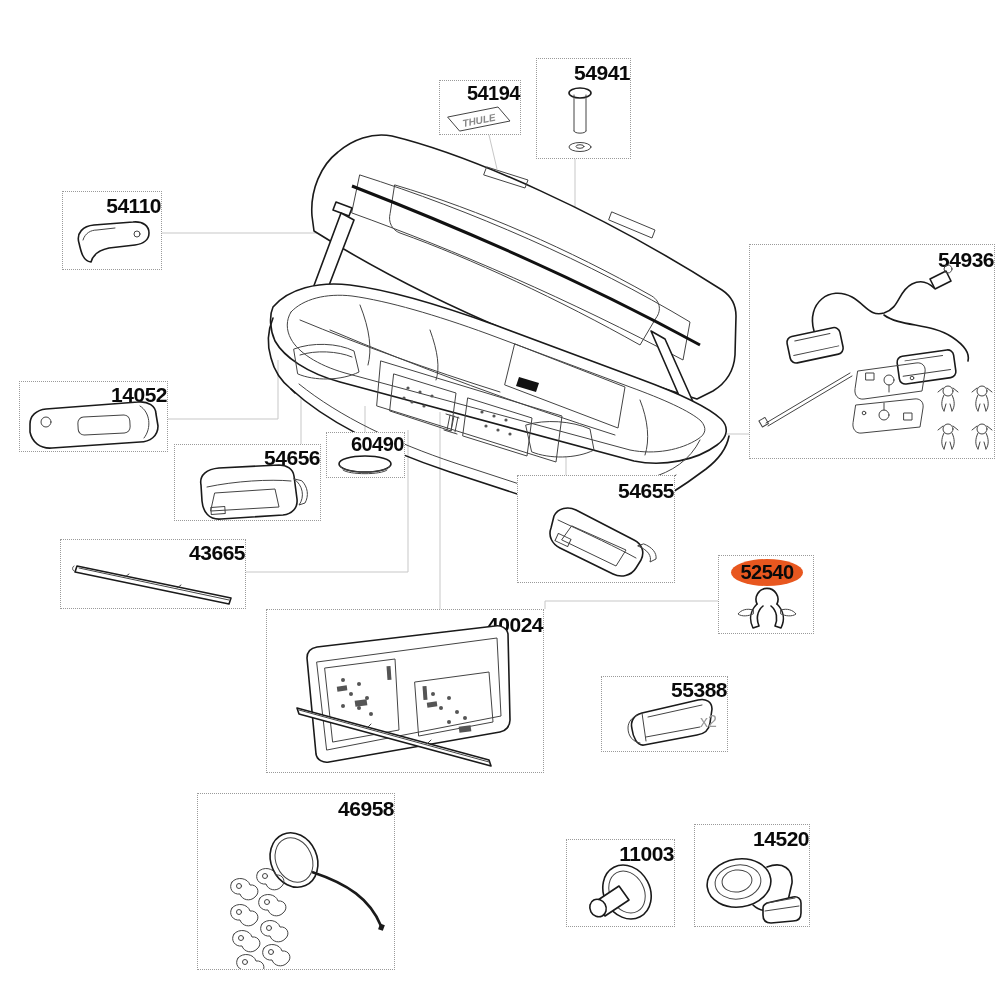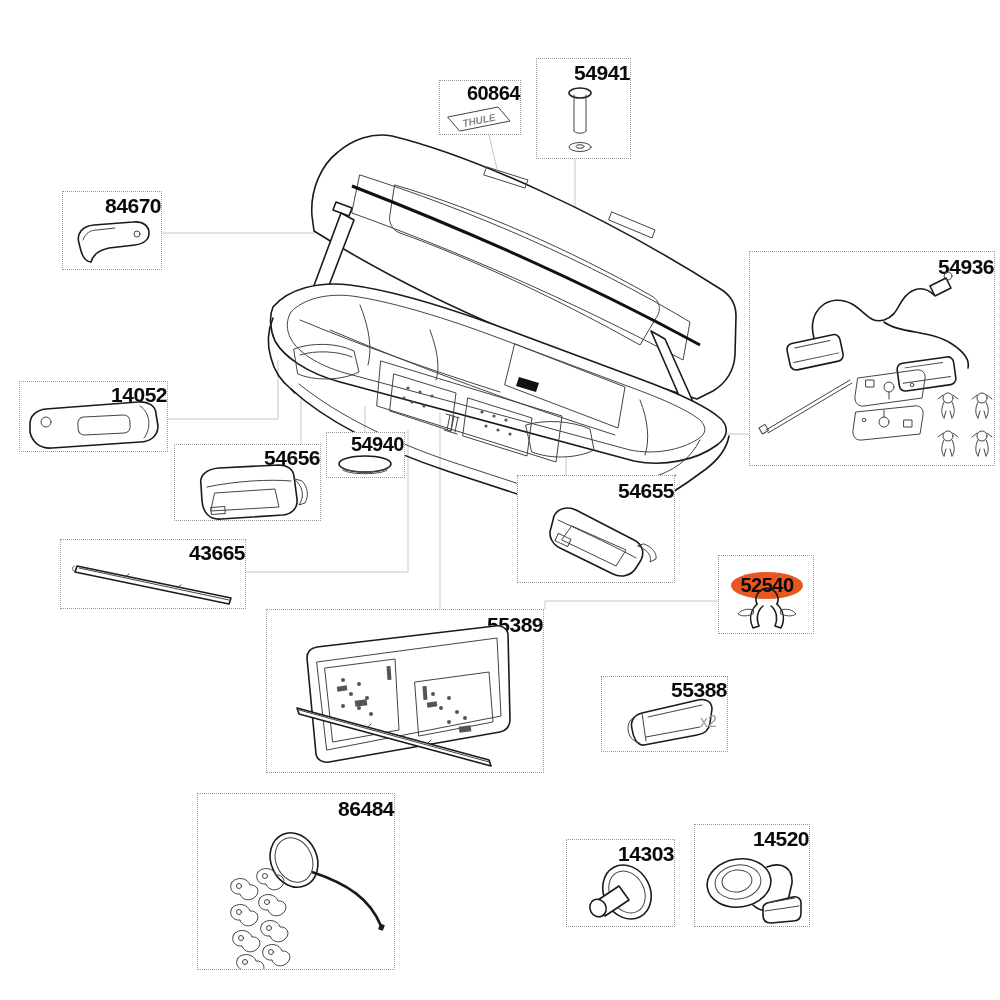--- a/index.html
+++ b/index.html
@@ -105,48 +105,48 @@
       <path d="M519,377 L539,383 L536,392 L516,386 Z" fill="#111"></path>
 
       <g class="ln2">
         <path d="M446,414 L459,418 M444,430 L457,434"></path>
         <path d="M447,430 L450,415 M451,431 L454,416 M455,432 L458,417"></path>
       </g>
     </g>
   </svg>
 
   <div class="part-box" style="left:439px;top:80px;width:82px;height:55px;">
-    <div class="part-label sm" style="top:1px;">60864</div>
+    <div class="part-label sm" style="top:1px;">54194</div>
     <svg class="part-art" style="top:22px;" width="80" height="32" viewBox="0 0 80 32">
       <path class="ln2" d="M8,14 L58,4 L70,18 L20,28 Z"></path>
       <text x="22" y="21" transform="rotate(-11 38 16)" font-size="10" font-weight="700" font-style="italic" fill="#888">THULE</text>
     </svg>
   </div>
 
   <div class="part-box" style="left:536px;top:58px;width:95px;height:101px;">
     <div class="part-label" style="top:2px;">54941</div>
     <svg class="part-art" style="top:26px;" width="93" height="72" viewBox="0 0 93 72">
       <ellipse class="lnw" cx="43" cy="8" rx="11" ry="5"></ellipse>
       <path class="ln2" d="M37,10 L37,46 M49,10 L49,46 M37,46 C37,49 49,49 49,46"></path>
       <ellipse class="ln2" cx="43" cy="62" rx="11" ry="4.5"></ellipse>
       <ellipse class="ln2" cx="43" cy="61.5" rx="4" ry="1.8"></ellipse>
     </svg>
   </div>
 
   <div class="part-box" style="left:62px;top:191px;width:100px;height:79px;">
-    <div class="part-label" style="top:2px;">84670</div>
+    <div class="part-label" style="top:2px;">54110</div>
     <svg class="part-art" style="top:26px;" width="98" height="51" viewBox="0 0 98 51">
       <path class="lnw" d="M16,25 C13,15 20,8 31,7 L70,4 C80,3 86,8 86,15 C86,22 80,26 72,27
                            L46,30 C36,32 30,37 28,44 C20,43 18,34 16,25 Z"></path>
       <path class="ln2" d="M20,22 C22,15 28,12 34,12 L52,10"></path>
       <circle class="ln2" cx="74" cy="16" r="3"></circle>
     </svg>
   </div>
 
-  <div class="part-box" style="left:749px;top:251px;width:246px;height:215px;">
+  <div class="part-box" style="left:749px;top:244px;width:246px;height:215px;">
     <div class="part-label" style="top:3px;">54936</div>
     <svg class="part-art" style="top:0;" width="244" height="213" viewBox="0 0 244 213">
       <defs>
         <g id="pushclip" class="ln2">
           <circle cx="0" cy="-6" r="5"></circle>
           <path d="M-4,-2 C-7,4 -7,10 -4,14 M4,-2 C7,4 7,10 4,14 M-4,14 L-2,7 M4,14 L2,7"></path>
           <path d="M-5,-9 L-10,-5 M5,-9 L10,-5"></path>
         </g>
       </defs>
 
@@ -202,21 +202,21 @@
     <svg class="part-art" style="top:18px;" width="145" height="58" viewBox="0 0 145 58">
       <path class="lnw" d="M26,22 C24,12 32,6 44,5 L104,2 C112,2 118,6 119,13 L122,36
                            C123,45 117,51 108,52 L46,56 C34,57 28,49 27,38 Z"></path>
       <path class="ln2" d="M32,24 C60,18 95,16 116,18 M36,48 L104,44 L100,26 L40,30 Z"></path>
       <path class="ln2" d="M119,16 C128,22 130,34 124,42 L130,40 C134,33 133,24 127,18 Z"></path>
       <rect class="ln2" x="36" y="44" width="14" height="7" transform="rotate(-4 43 47)"></rect>
     </svg>
   </div>
 
   <div class="part-box" style="left:326px;top:432px;width:79px;height:46px;">
-    <div class="part-label sm" style="top:0px;">54940</div>
+    <div class="part-label sm" style="top:0px;">60490</div>
     <svg class="part-art" style="top:21px;" width="77" height="24" viewBox="0 0 77 24">
       <ellipse class="lnw" cx="38" cy="10" rx="26" ry="8"></ellipse>
       <path class="ln2" d="M13,12 C15,20 61,20 63,12 M16,16 C22,21 54,21 60,16"></path>
     </svg>
   </div>
 
   <div class="part-box" style="left:517px;top:475px;width:158px;height:108px;">
     <div class="part-label" style="top:3px;">54655</div>
     <svg class="part-art" style="top:26px;" width="156" height="80" viewBox="0 0 156 80">
       <path class="lnw" d="M36,14 C40,6 50,4 58,8 L116,38 C124,42 127,50 123,58 L118,66
@@ -230,34 +230,34 @@
   <div class="part-box" style="left:60px;top:539px;width:186px;height:70px;">
     <div class="part-label" style="top:1px;">43665</div>
     <svg class="part-art" style="top:18px;" width="184" height="50" viewBox="0 0 184 50">
       <path class="lnw" d="M16,8 L170,40 L168,46 L14,14 Z"></path>
       <path class="ln2" d="M18,10 L168,42 M64,19 L68,16 M116,30 L120,27"></path>
       <path class="ln2" d="M13,8 C11,9 11,12 13,13"></path>
     </svg>
   </div>
 
   <div class="part-box" style="left:718px;top:555px;width:96px;height:79px;">
-    <div class="hl-ellipse" style="left:12px;top:16px;width:72px;height:27px;background:#e8571f;">
+    <div class="hl-ellipse" style="left:12px;top:3px;width:72px;height:27px;background:#e8571f;">
       <span>52540</span>
     </div>
     <svg class="part-art" style="top:30px;" width="94" height="47" viewBox="0 0 94 47">
       <path class="ln" d="M38,18 A11,11 0 1 1 58,18"></path>
       <path class="ln" d="M38,18 C31,25 30,34 34,42 L40,40 C37,33 38,25 44,20"></path>
       <path class="ln" d="M58,18 C65,25 66,34 62,42 L56,40 C59,33 58,25 52,20"></path>
       <path class="ln2" d="M34,24 C28,22 22,24 19,28 C23,31 30,30 34,28 Z"></path>
       <path class="ln2" d="M62,24 C68,22 74,24 77,28 C73,31 66,30 62,28 Z"></path>
     </svg>
   </div>
 
   <div class="part-box" style="left:266px;top:609px;width:278px;height:164px;">
-    <div class="part-label" style="top:3px;">55389</div>
+    <div class="part-label" style="top:3px;">40024</div>
     <svg class="part-art" style="top:0;" width="276" height="162" viewBox="0 0 276 162">
       <path class="lnw" d="M40,48 C40,42 44,38 50,37 L228,16 C234,15 240,18 241,24 L243,110
                            C243,116 239,121 233,122 L62,152 C56,153 50,150 49,144 Z"></path>
       <path class="ln2" d="M50,52 L230,28 L234,106 L60,140 Z"></path>
       <path class="ln2" d="M58,58 L128,49 L132,120 L66,132 Z"></path>
       <path class="ln2" d="M148,72 L222,62 L226,112 L152,126 Z"></path>
       <g fill="#555">
         <circle cx="76" cy="70" r="2"></circle>
           <circle cx="92" cy="74" r="2"></circle>
           <circle cx="84" cy="84" r="2"></circle>
@@ -288,21 +288,21 @@
     <svg class="part-art" style="top:18px;" width="125" height="56" viewBox="0 0 125 56">
       <path class="lnw" d="M30,34 C28,26 32,20 40,18 L96,5 C104,3 110,7 110,14 L108,28
                            C107,35 102,39 95,40 L42,50 C35,51 31,42 30,34 Z"></path>
       <path class="ln2" d="M36,20 C30,22 26,27 26,33 C26,41 31,47 38,48 M40,18 L44,46"></path>
       <path class="ln2" d="M46,22 L100,10 M44,42 L98,32"></path>
     </svg>
     <div class="qty-note" style="right:10px;bottom:20px;">x2</div>
   </div>
 
   <div class="part-box" style="left:197px;top:793px;width:198px;height:177px;">
-    <div class="part-label" style="top:3px;">86484</div>
+    <div class="part-label" style="top:3px;">46958</div>
     <svg class="part-art" style="top:0;" width="196" height="175" viewBox="0 0 196 175">
       <defs>
         <g id="cleat" class="ln2">
           <path d="M-14,-4 C-18,2 -13,9 -6,8 C-4,14 4,16 9,11 C15,6 11,-2 4,-1 C2,-8 -9,-10 -14,-4 Z"></path>
           <circle cx="-7" cy="0" r="2.5"></circle>
         </g>
       </defs>
       <ellipse class="ln" cx="96" cy="66" rx="23" ry="28" transform="rotate(-24 96 66)"></ellipse>
       <ellipse class="ln2" cx="96" cy="66" rx="18" ry="23" transform="rotate(-24 96 66)"></ellipse>
       <path d="M114,78 C150,90 172,105 183,132" stroke="#1a1a1a" stroke-width="2.6" fill="none"></path>
@@ -312,21 +312,21 @@
       <use href="#cleat" x="48" y="118"></use>
         <use href="#cleat" x="76" y="108"></use>
       <use href="#cleat" x="50" y="144"></use>
         <use href="#cleat" x="78" y="134"></use>
       <use href="#cleat" x="54" y="168"></use>
         <use href="#cleat" x="80" y="158"></use>
     </svg>
   </div>
 
   <div class="part-box" style="left:566px;top:839px;width:109px;height:88px;">
-    <div class="part-label" style="top:2px;">14303</div>
+    <div class="part-label" style="top:2px;">11003</div>
     <svg class="part-art" style="top:22px;" width="107" height="64" viewBox="0 0 107 64">
       <ellipse class="lnw" cx="60" cy="30" rx="23" ry="28" transform="rotate(-28 60 30)"></ellipse>
       <ellipse class="ln2" cx="60" cy="30" rx="17" ry="22" transform="rotate(-28 60 30)"></ellipse>
       <path class="lnw" d="M28,40 L52,24 L62,38 L38,54 Z"></path>
       <ellipse class="lnw" cx="31" cy="46" rx="8" ry="9" transform="rotate(-28 31 46)"></ellipse>
     </svg>
   </div>
 
   <div class="part-box" style="left:694px;top:824px;width:116px;height:103px;">
     <div class="part-label" style="top:2px;">14520</div>

